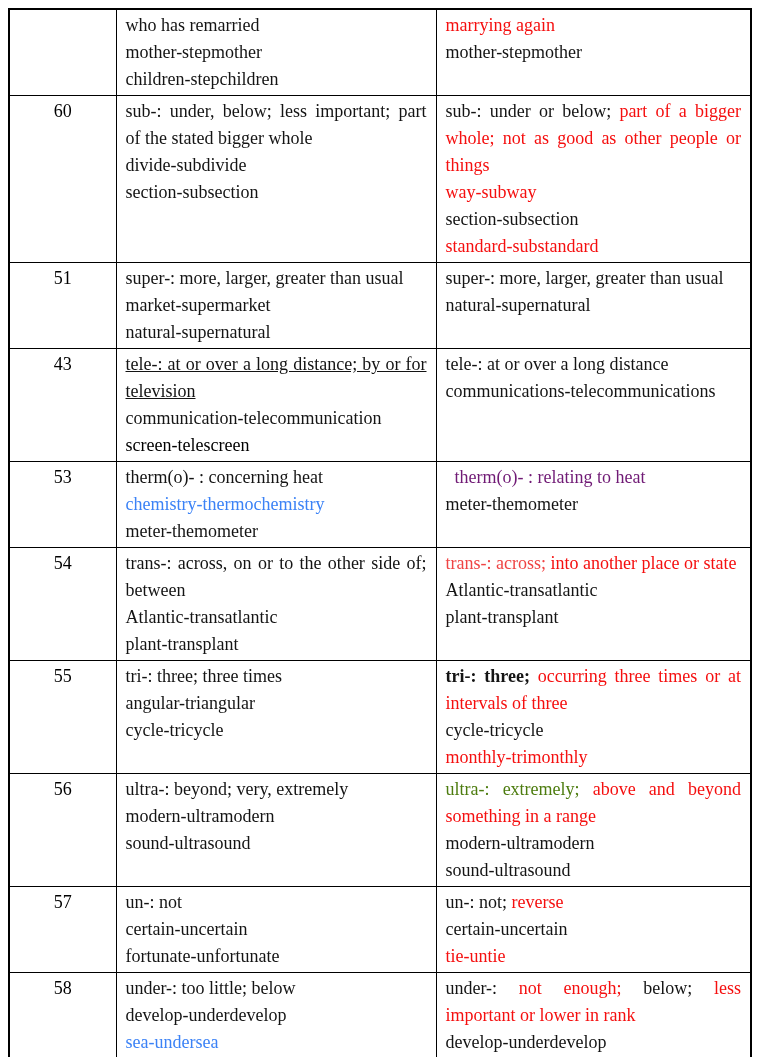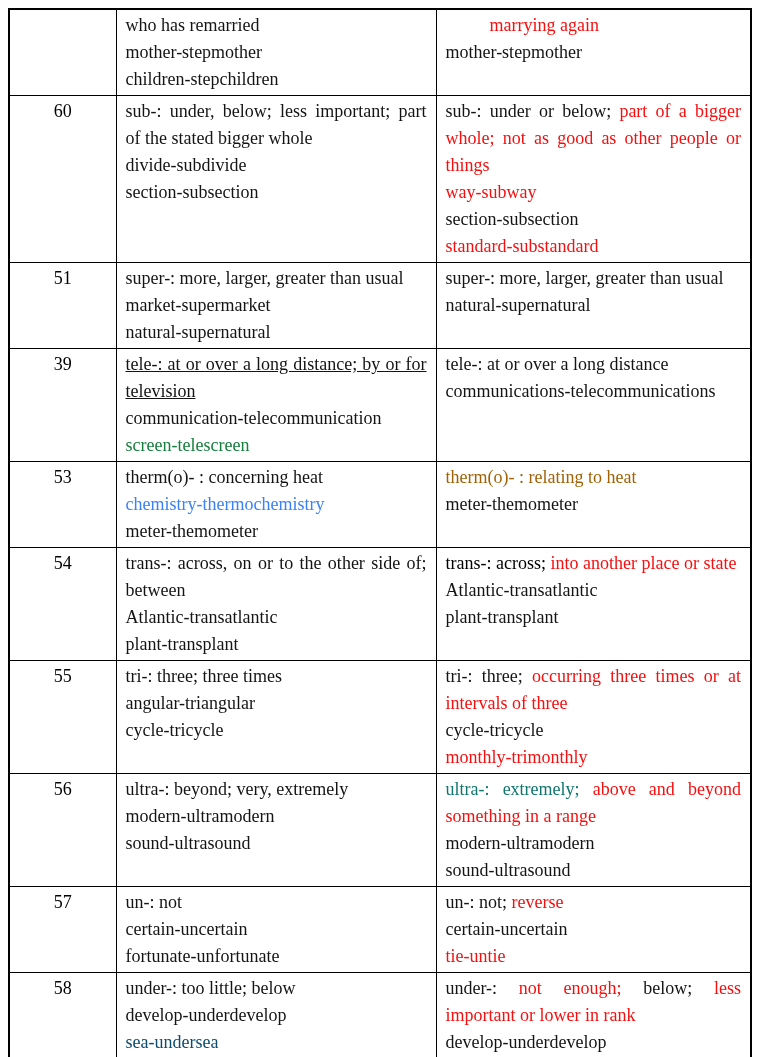--- a/index.html
+++ b/index.html
@@ -63,21 +63,21 @@
     </colgroup>
     <tbody>
         <tr>
           <td class="num"></td>
           <td class="txt">
             <div class="para"><span style="color: rgb(20, 20, 20);">who has remarried</span></div>
             <div class="para"><span style="color: rgb(20, 20, 20);">mother-stepmother</span></div>
             <div class="para"><span style="color: rgb(20, 20, 20);">children-stepchildren</span></div>
           </td>
           <td class="txt">
-            <div class="para"><span style="color: rgb(245, 15, 15); margin-left: 44px;">marrying again</span></div>
+            <div class="para"><span style="color: rgb(245, 15, 15);">marrying again</span></div>
             <div class="para"><span style="color: rgb(20, 20, 20);">mother-stepmother</span></div>
           </td>
         </tr>
         <tr>
           <td class="num">60</td>
           <td class="txt">
             <div class="para"><span style="color: rgb(20, 20, 20);">sub-: under, below; less important; part of the stated bigger whole</span></div>
             <div class="para"><span style="color: rgb(20, 20, 20);">divide-subdivide</span></div>
             <div class="para"><span style="color: rgb(20, 20, 20);">section-subsection</span></div>
           </td>
@@ -94,78 +94,78 @@
             <div class="para"><span style="color: rgb(20, 20, 20);">super-: more, larger, greater than usual</span></div>
             <div class="para"><span style="color: rgb(20, 20, 20);">market-supermarket</span></div>
             <div class="para"><span style="color: rgb(20, 20, 20);">natural-supernatural</span></div>
           </td>
           <td class="txt">
             <div class="para"><span style="color: rgb(20, 20, 20);">super-: more, larger, greater than usual</span></div>
             <div class="para"><span style="color: rgb(20, 20, 20);">natural-supernatural</span></div>
           </td>
         </tr>
         <tr>
-          <td class="num">39</td>
+          <td class="num">43</td>
           <td class="txt">
             <div class="para"><span style="color: rgb(20, 20, 20); text-decoration: underline;">tele-: at or over a long distance; by or for television</span></div>
             <div class="para"><span style="color: rgb(20, 20, 20);">communication-telecommunication</span></div>
-            <div class="para"><span style="color: #15803d;">screen-telescreen</span></div>
+            <div class="para"><span style="color: #000000;">screen-telescreen</span></div>
           </td>
           <td class="txt">
             <div class="para"><span style="color: rgb(20, 20, 20);">tele-: at or over a long distance</span></div>
             <div class="para"><span style="color: rgb(20, 20, 20);">communications-telecommunications</span></div>
           </td>
         </tr>
         <tr>
           <td class="num">53</td>
           <td class="txt">
             <div class="para"><span style="color: rgb(20, 20, 20);">therm(o)- : concerning heat</span></div>
             <div class="para"><span style="color: #3b82f6;">chemistry-thermochemistry</span></div>
             <div class="para"><span style="color: rgb(20, 20, 20);">meter-themometer</span></div>
           </td>
           <td class="txt">
-            <div class="para"><span style="color: #a16207;">therm(o)- : relating to heat</span></div>
+            <div class="para"><span style="color: #701a75; margin-left: 9px;">therm(o)- : relating to heat</span></div>
             <div class="para"><span style="color: rgb(20, 20, 20);">meter-themometer</span></div>
           </td>
         </tr>
         <tr>
           <td class="num">54</td>
           <td class="txt">
             <div class="para"><span style="color: rgb(20, 20, 20);">trans-: across, on or to the other side of; between</span></div>
             <div class="para"><span style="color: rgb(20, 20, 20);">Atlantic-transatlantic</span></div>
             <div class="para"><span style="color: rgb(20, 20, 20);">plant-transplant</span></div>
           </td>
           <td class="txt">
-            <div class="para"><span style="color: #000000;">trans-: across; </span><span style="color: rgb(245, 15, 15);">into another place or state</span></div>
+            <div class="para"><span style="color: #ef4444;">trans-: across; </span><span style="color: rgb(245, 15, 15);">into another place or state</span></div>
             <div class="para"><span style="color: rgb(20, 20, 20);">Atlantic-transatlantic</span></div>
             <div class="para"><span style="color: rgb(20, 20, 20);">plant-transplant</span></div>
           </td>
         </tr>
         <tr>
           <td class="num">55</td>
           <td class="txt">
             <div class="para"><span style="color: rgb(20, 20, 20);">tri-: three; three times</span></div>
             <div class="para"><span style="color: rgb(20, 20, 20);">angular-triangular</span></div>
             <div class="para"><span style="color: rgb(20, 20, 20);">cycle-tricycle</span></div>
           </td>
           <td class="txt">
-            <div class="para"><span style="color: rgb(20, 20, 20);">tri-: three; </span><span style="color: rgb(245, 15, 15);">occurring three times or at intervals of three</span></div>
+            <div class="para"><span style="color: rgb(20, 20, 20); font-weight: bold;">tri-: three; </span><span style="color: rgb(245, 15, 15);">occurring three times or at intervals of three</span></div>
             <div class="para"><span style="color: rgb(20, 20, 20);">cycle-tricycle</span></div>
             <div class="para"><span style="color: rgb(245, 15, 15);">monthly-trimonthly</span></div>
           </td>
         </tr>
         <tr>
           <td class="num">56</td>
           <td class="txt">
             <div class="para"><span style="color: rgb(20, 20, 20);">ultra-: beyond; very, extremely</span></div>
             <div class="para"><span style="color: rgb(20, 20, 20);">modern-ultramodern</span></div>
             <div class="para"><span style="color: rgb(20, 20, 20);">sound-ultrasound</span></div>
           </td>
           <td class="txt">
-            <div class="para"><span style="color: #0f766e;">ultra-: extremely; </span><span style="color: rgb(245, 15, 15);">above and beyond something in a range</span></div>
+            <div class="para"><span style="color: #4d7c0f;">ultra-: extremely; </span><span style="color: rgb(245, 15, 15);">above and beyond something in a range</span></div>
             <div class="para"><span style="color: rgb(20, 20, 20);">modern-ultramodern</span></div>
             <div class="para"><span style="color: rgb(20, 20, 20);">sound-ultrasound</span></div>
           </td>
         </tr>
         <tr>
           <td class="num">57</td>
           <td class="txt">
             <div class="para"><span style="color: rgb(20, 20, 20);">un-: not</span></div>
             <div class="para"><span style="color: rgb(20, 20, 20);">certain-uncertain</span></div>
             <div class="para"><span style="color: rgb(20, 20, 20);">fortunate-unfortunate</span></div>
@@ -174,21 +174,21 @@
             <div class="para"><span style="color: rgb(20, 20, 20);">un-: not; </span><span style="color: rgb(245, 15, 15);">reverse</span></div>
             <div class="para"><span style="color: rgb(20, 20, 20);">certain-uncertain</span></div>
             <div class="para"><span style="color: rgb(245, 15, 15); margin-top: 15px;">tie-untie</span></div>
           </td>
         </tr>
         <tr>
           <td class="num">58</td>
           <td class="txt">
             <div class="para"><span style="color: rgb(20, 20, 20);">under-: too little; below</span></div>
             <div class="para"><span style="color: rgb(20, 20, 20);">develop-underdevelop</span></div>
-            <div class="para"><span style="color: #0c4a6e;">sea-undersea</span></div>
+            <div class="para"><span style="color: #3b82f6;">sea-undersea</span></div>
           </td>
           <td class="txt">
             <div class="para"><span style="color: rgb(20, 20, 20);">under-: </span><span style="color: rgb(245, 15, 15);">not enough; </span><span style="color: rgb(20, 20, 20);">below; </span><span style="color: rgb(245, 15, 15);">less important or lower in rank</span></div>
             <div class="para"><span style="color: rgb(20, 20, 20);">develop-underdevelop</span></div>
             <div class="para"></div>
           </td>
         </tr>
       </tbody>
   </table>
 </div>

